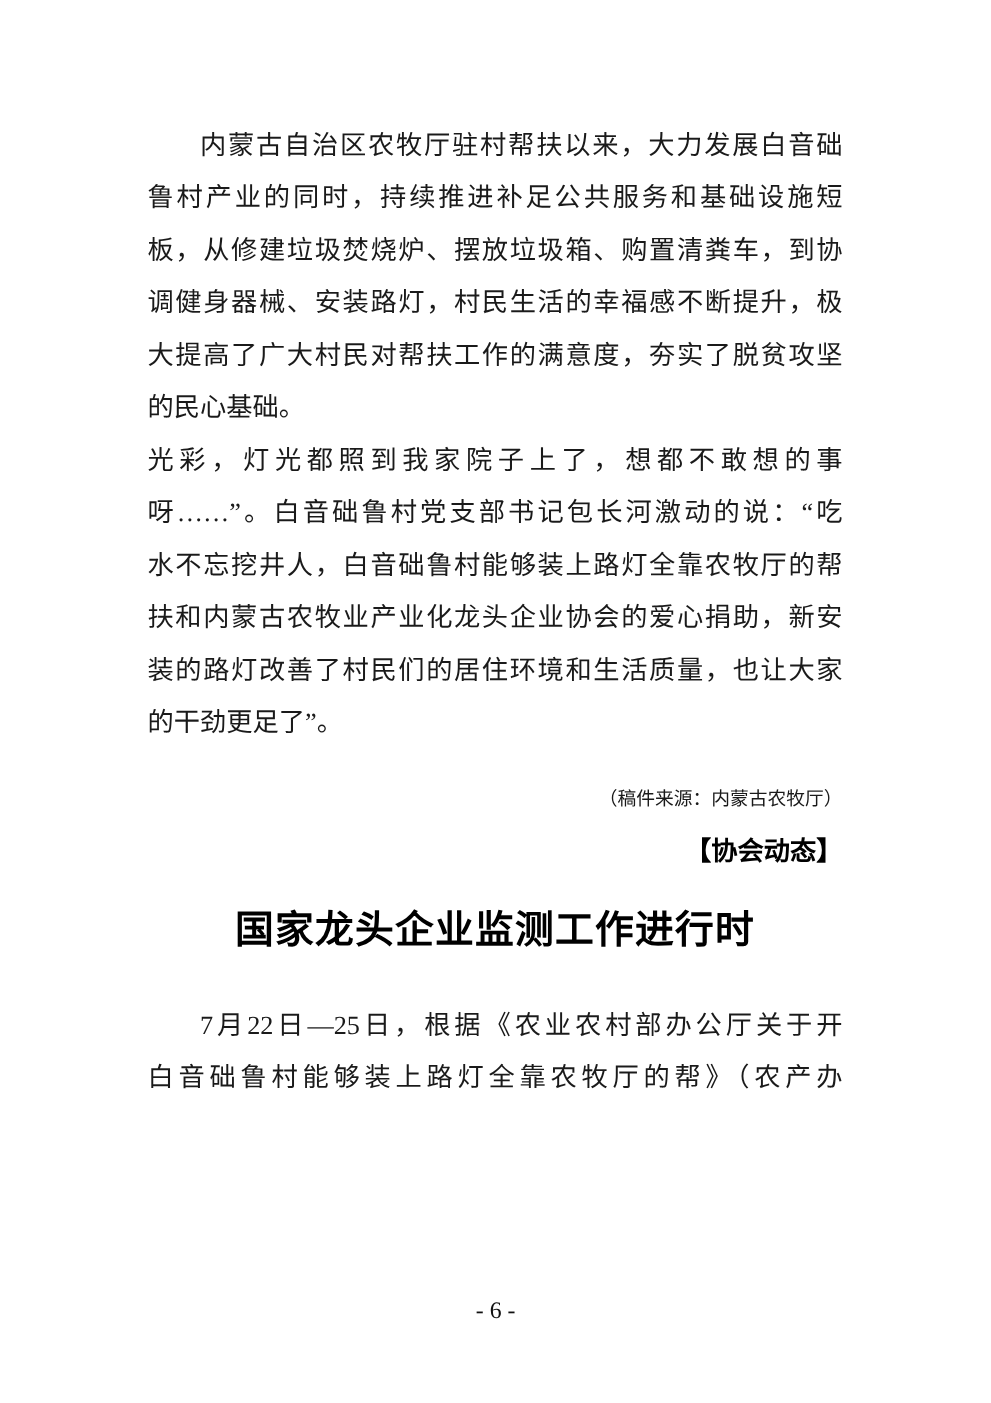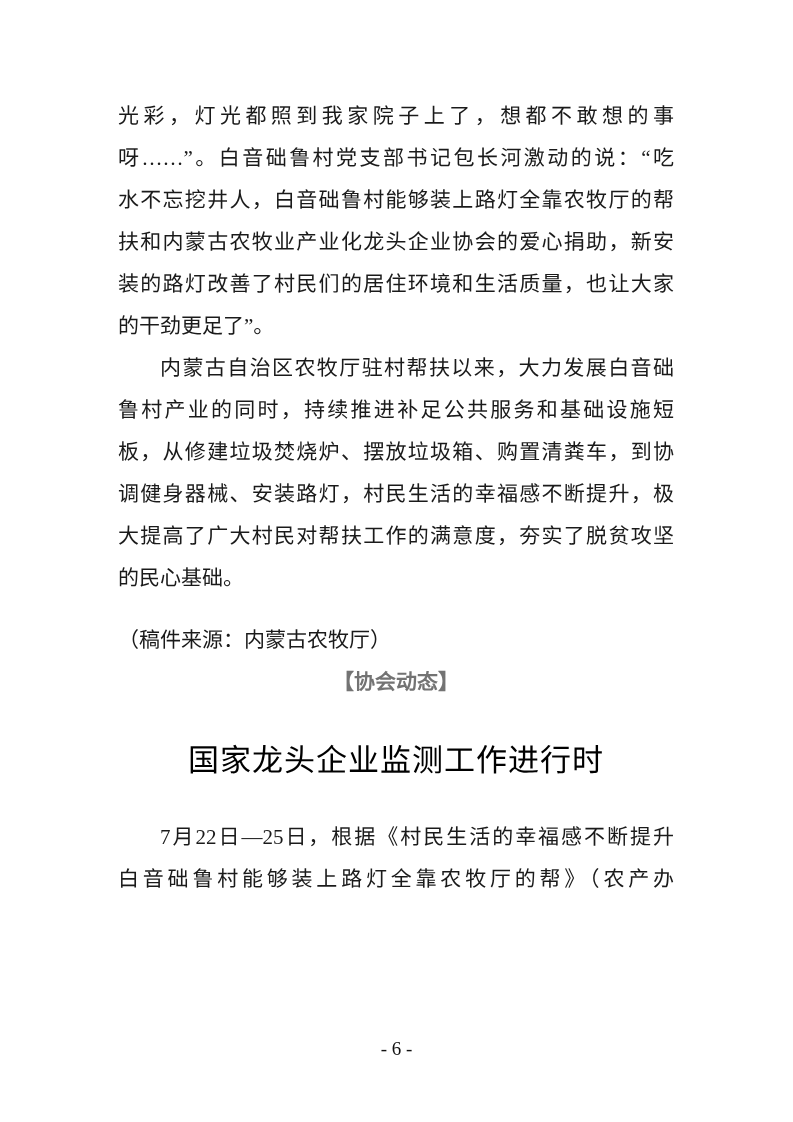--- a/index.html
+++ b/index.html
@@ -28,38 +28,39 @@
     height: 42px;
     text-align: justify;
     text-justify: inter-character;
     overflow: hidden;
   }
   .line.full  { text-align-last: justify; }
   .line.end   { text-align-last: left; }
   .line.indent{ text-indent: 2em; }
   .source-line {
     margin-top: 20px;
-    font-size: 21px;
+    font-size: 15px;
     line-height: 42px;
     height: 42px;
+    text-align: right;
   }
   .section-label {
     font-family: "Liberation Sans", sans-serif;
     font-weight: bold;
     font-size: 21px;
     line-height: 42px;
     height: 42px;
-    text-align: center;
-    color: #737373;
+    text-align: right;
+    color: #000000;
   }
   .article-title {
-    margin-top: 35px;
+    margin-top: 18px;
     margin-bottom: 32px;
     font-size: 31px;
-    font-weight: normal;
+    font-weight: bold;
     line-height: 46px;
     text-align: center;
     letter-spacing: 1px;
     color: #000000;
   }
   .footer {
     position: absolute;
     left: 0;
     right: 0;
     top: 1038px;
@@ -68,47 +69,47 @@
     color: #111111;
   }
 </style>
 </head>
 <body>
 
 <div class="page">
   <div class="content">
 
     <div>
+      <div class="line full indent">内蒙古自治区农牧厅驻村帮扶以来，大力发展白音础</div>
+      <div class="line full">鲁村产业的同时，持续推进补足公共服务和基础设施短</div>
+      <div class="line full">板，从修建垃圾焚烧炉、摆放垃圾箱、购置清粪车，到协</div>
+      <div class="line full">调健身器械、安装路灯，村民生活的幸福感不断提升，极</div>
+      <div class="line full">大提高了广大村民对帮扶工作的满意度，夯实了脱贫攻坚</div>
+      <div class="line end">的民心基础。</div>
+    </div>
+
+    <div>
       <div class="line full">光彩，灯光都照到我家院子上了，想都不敢想的事</div>
       <div class="line full">呀……”。白音础鲁村党支部书记包长河激动的说：“吃</div>
       <div class="line full">水不忘挖井人，白音础鲁村能够装上路灯全靠农牧厅的帮</div>
       <div class="line full">扶和内蒙古农牧业产业化龙头企业协会的爱心捐助，新安</div>
       <div class="line full">装的路灯改善了村民们的居住环境和生活质量，也让大家</div>
       <div class="line end">的干劲更足了”。</div>
-    </div>
-
-    <div>
-      <div class="line full indent">内蒙古自治区农牧厅驻村帮扶以来，大力发展白音础</div>
-      <div class="line full">鲁村产业的同时，持续推进补足公共服务和基础设施短</div>
-      <div class="line full">板，从修建垃圾焚烧炉、摆放垃圾箱、购置清粪车，到协</div>
-      <div class="line full">调健身器械、安装路灯，村民生活的幸福感不断提升，极</div>
-      <div class="line full">大提高了广大村民对帮扶工作的满意度，夯实了脱贫攻坚</div>
-      <div class="line end">的民心基础。</div>
     </div>
 
     <div>
     </div>
 
     <div class="source-line">（稿件来源：内蒙古农牧厅）</div>
 
     <div class="section-label">【协会动态】</div>
 
     <div class="article-title">国家龙头企业监测工作进行时</div>
 
     <div>
-      <div class="line full indent">7月22日—25日，根据《村民生活的幸福感不断提升</div>
+      <div class="line full indent">7月22日—25日，根据《农业农村部办公厅关于开</div>
       <div class="line full">白音础鲁村能够装上路灯全靠农牧厅的帮》（农产办</div>
     </div>
 
   </div>
 
   <div class="footer">- 6 -</div>
 </div>
 
 </body></html>

